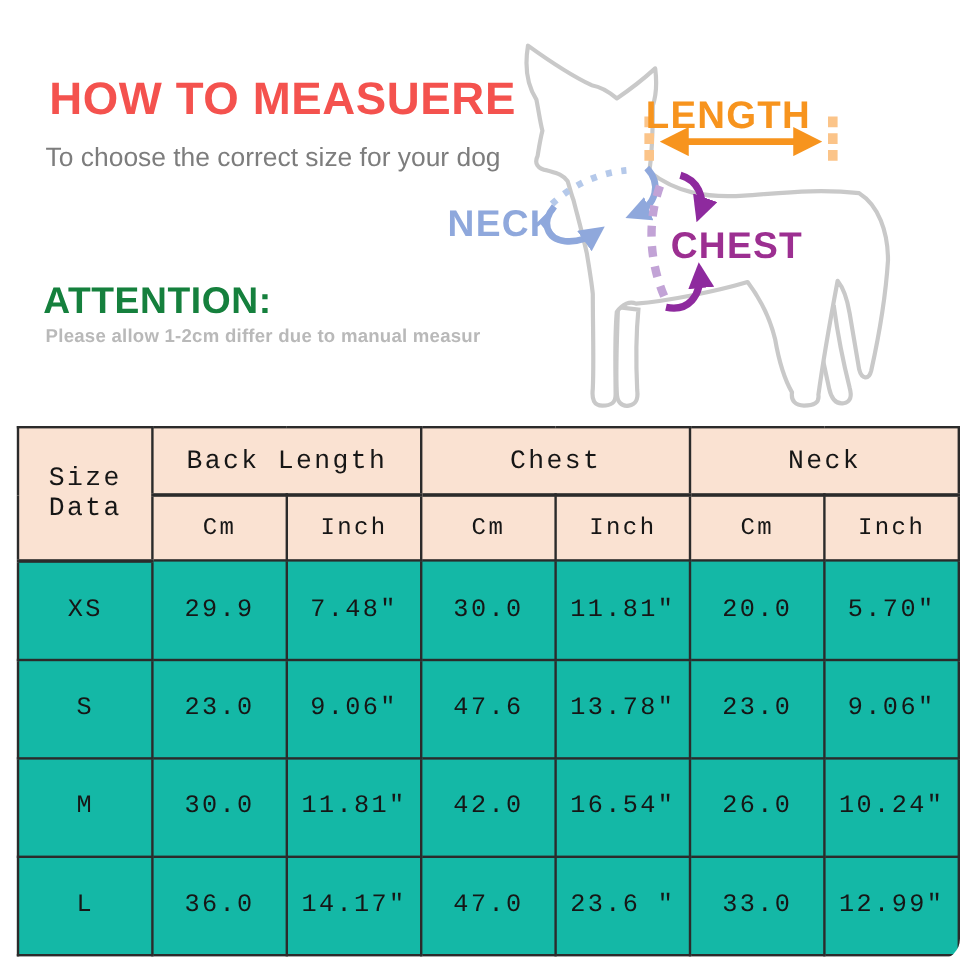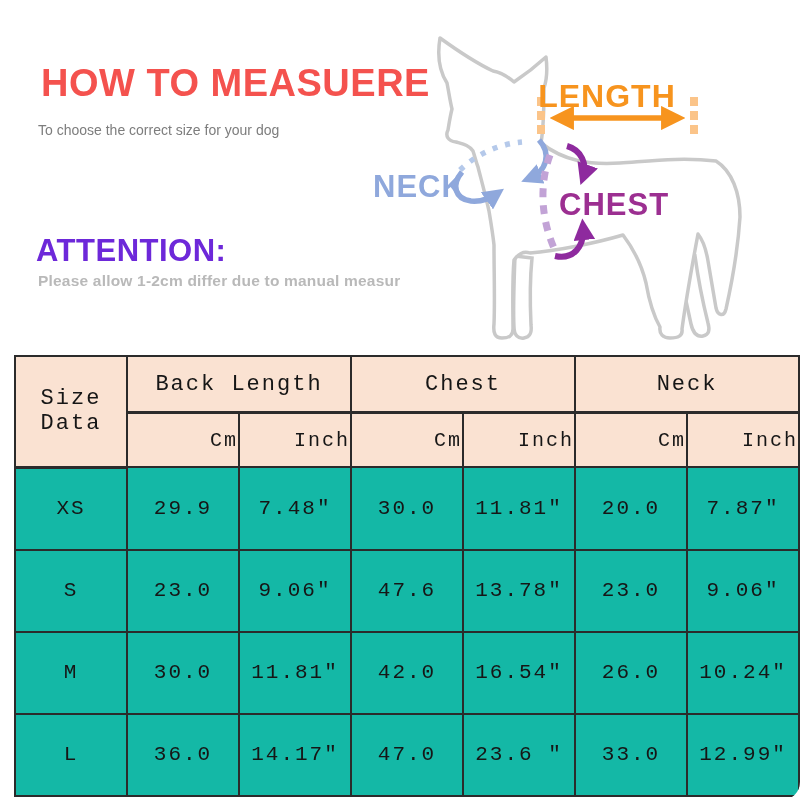--- a/index.html
+++ b/index.html
@@ -2,41 +2,41 @@
 <html><head>
 <meta charset="utf-8">
 <style>
   html,body{margin:0;padding:0;background:#ffffff;}
   .page{position:relative;width:800px;height:800px;background:#ffffff;overflow:hidden;
         font-family:"Liberation Sans",sans-serif;border-radius:18px;}
 
   
   .title{position:absolute;left:41px;top:62px;margin:0;font-size:38px;font-weight:bold;
          color:#f4524e;letter-spacing:.5px;white-space:nowrap;}
-  .subtitle{position:absolute;left:38px;top:118px;margin:0;font-size:14px;
+  .subtitle{position:absolute;left:38px;top:118px;margin:0;font-size:22px;
             color:#7d7d7d;line-height:25px;}
   .attention-title{position:absolute;left:36px;top:233px;margin:0;font-size:31px;
-                   font-weight:bold;color:#6d28d9;letter-spacing:.5px;}
+                   font-weight:bold;color:#15803d;letter-spacing:.5px;}
   .attention-body{position:absolute;left:38px;top:273px;font-size:15.5px;font-weight:bold;
                   color:#b9b9b9;line-height:16px;letter-spacing:.2px;}
   .clip-line{width:362px;overflow:hidden;white-space:nowrap;}
 
   
   .dog-diagram{position:absolute;left:360px;top:20px;width:440px;height:330px;}
   .dog-diagram text{font-family:"Liberation Sans",sans-serif;font-weight:bold;}
 
   
   table.size-chart{position:absolute;left:14px;top:355px;width:784px;border-collapse:collapse;
         table-layout:fixed;font-family:"Liberation Mono","DejaVu Sans Mono",monospace;color:#161616;padding-left:32px;}
   table.size-chart col{width:112px;}
   table.size-chart th,table.size-chart td{border:2px solid #2b2b2b;text-align:center;
         font-weight:normal;padding:0;}
   tr.hrow1 th{height:54px;background:#fae2d2;font-size:22px;letter-spacing:2px;
         border-bottom-width:3px;}
-  tr.hrow2 th{height:52px;background:#fae2d2;font-size:20px;letter-spacing:2px;text-align:right;}
+  tr.hrow2 th{height:52px;background:#fae2d2;font-size:20px;letter-spacing:2px;}
   tr.drow td{height:80px;background:#14b8a6;font-size:21px;letter-spacing:2px;}
   th.corner{background-color:#fae2d2;
         background-image:linear-gradient(to bottom right,
           transparent 49.4%, #4a4a4a 49.4%, #4a4a4a 50.5%, transparent 50.5%);
         font-size:21px;letter-spacing:1px;}
 </style>
 </head>
 <body>
 
 <div class="page">
@@ -151,21 +151,21 @@
         <th>Cm</th>
         <th>Inch</th>
       </tr>
       <tr class="drow">
         <td>XS</td>
         <td>29.9</td>
         <td>7.48″</td>
         <td>30.0</td>
         <td>11.81″</td>
         <td>20.0</td>
-        <td>7.87″</td>
+        <td>5.70″</td>
       </tr>
       <tr class="drow">
         <td>S</td>
         <td>23.0</td>
         <td>9.06″</td>
         <td>47.6</td>
         <td>13.78″</td>
         <td>23.0</td>
         <td>9.06″</td>
       </tr>

